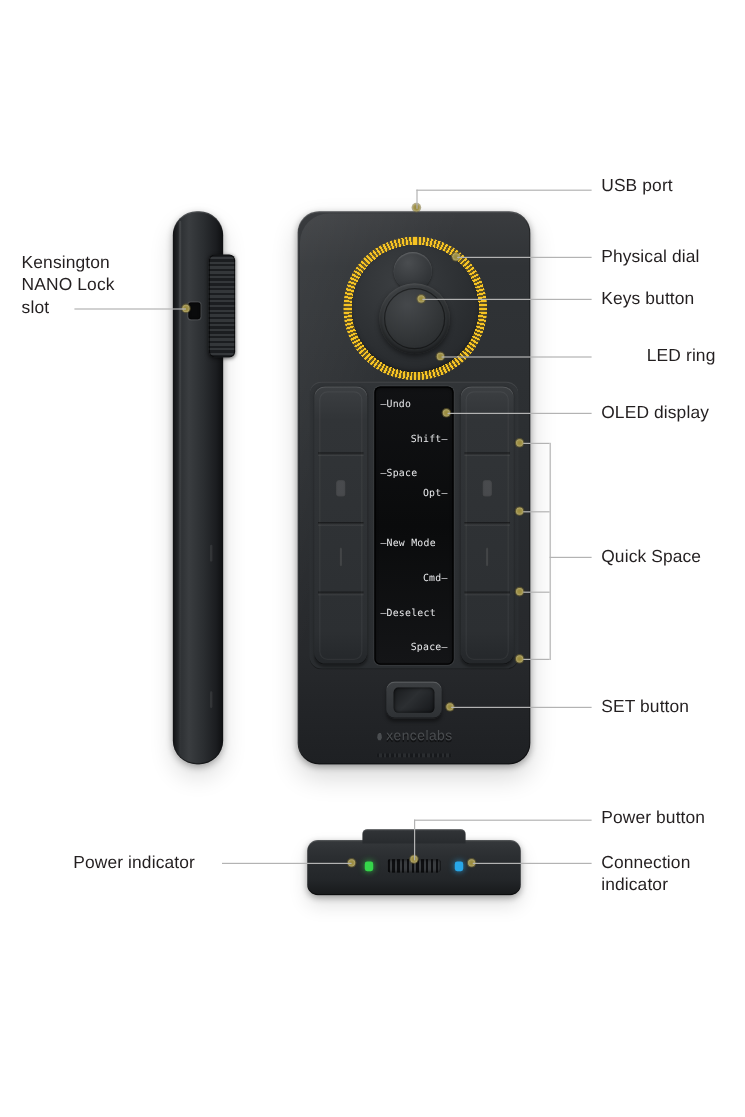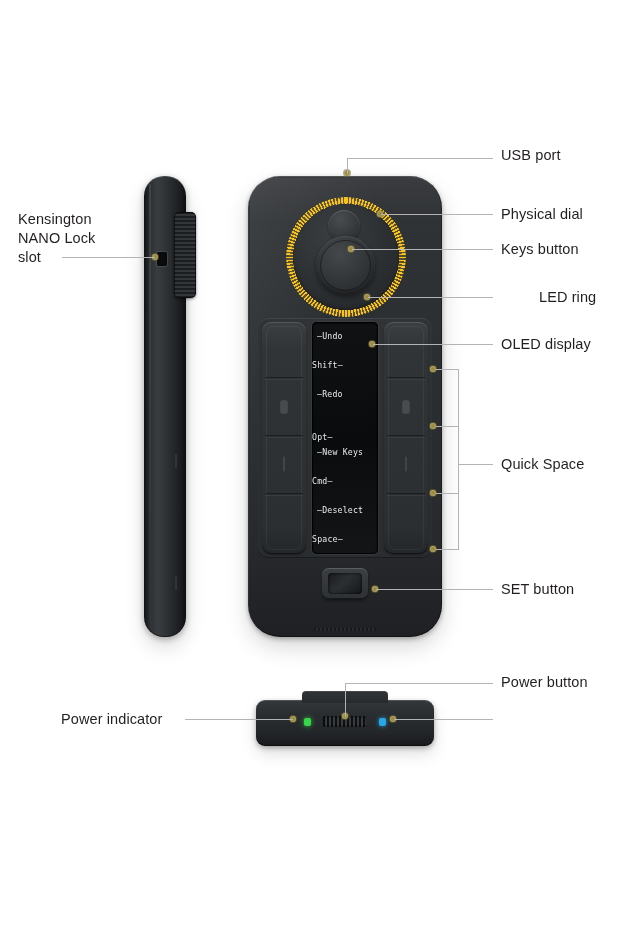--- a/index.html
+++ b/index.html
@@ -17,21 +17,21 @@
   
   .lead{position:absolute;background:#b3b3b3;height:1px;}
   .leadv{position:absolute;background:#b3b3b3;width:1px;}
   .dot{position:absolute;width:7px;height:7px;border-radius:50%;
        background:#9a8b3e;box-shadow:0 0 0 1px rgba(120,108,48,.55),
                  inset 0 0 2px rgba(255,255,255,.5);}
   .dot.sm{width:6px;height:6px;}
 
   
   .front{position:absolute;left:248px;top:176px;width:194px;height:461px;
-         border-radius:32px;
+         border-radius:18px;
          background:
            linear-gradient(180deg,#3a3c3f 0%,#303336 10%,#2b2e31 45%,#27292c 80%,#1e2023 100%);
          box-shadow:
             0 2px 5px rgba(0,0,0,.30),
             0 10px 22px rgba(0,0,0,.16),
             inset 0 1px 0 rgba(255,255,255,.13),
             inset 0 -1px 0 rgba(0,0,0,.45),
             inset 1px 0 0 rgba(255,255,255,.05),
             inset -1px 0 0 rgba(0,0,0,.35);}
   .front:before{content:"";position:absolute;inset:2px;border-radius:24px;
@@ -86,21 +86,21 @@
   
   .oled{position:absolute;left:54px;top:4px;width:66px;height:232px;border-radius:5px;
         background:linear-gradient(180deg,#111214,#0a0b0c 50%,#141517);
         box-shadow:inset 0 0 0 1px #000, inset 0 1px 3px rgba(0,0,0,.9),
                    0 0 0 1px rgba(255,255,255,.05);
         overflow:hidden;}
   .oledrow{position:absolute;left:0;right:0;height:29px;line-height:29px;
            font-family:"DejaVu Sans Mono","Liberation Mono",monospace;
            font-size:8.2px;color:#e9eaec;letter-spacing:.2px;white-space:nowrap;}
   .oledrow.l{text-align:left;padding-left:5px;}
-  .oledrow.r{padding-right:5px;}
+  .oledrow.r{text-align:right;padding-right:5px;}
 
   
   .setbtn{position:absolute;left:74px;top:392px;width:46px;height:31px;border-radius:7px;
           background:linear-gradient(180deg,#3c3f42,#2e3134);
           box-shadow:inset 0 1px 0 rgba(255,255,255,.16),
                      inset 0 -1px 0 rgba(0,0,0,.5),
                      0 2px 3px rgba(0,0,0,.4);}
   .setbtn:after{content:"";position:absolute;left:6px;top:5px;right:6px;bottom:5px;
           border-radius:4px;
           background:linear-gradient(135deg,#191b1d 0%,#2c2f32 45%,#15171a 100%);
@@ -180,39 +180,42 @@
         <div class="kdiv" style="top:55px"></div>
         <div class="kdiv" style="top:113px"></div>
         <div class="kdiv" style="top:171px"></div>
         <div class="ktick" style="left:18px;top:78px;width:8px;height:14px;"></div>
         <div class="ktick" style="left:21px;top:134px;width:2px;height:16px;"></div>
       </div>
 
       <div class="oled">
         <div class="oledrow l" style="top:0px">—Undo</div>
         <div class="oledrow r" style="top:29px">Shift—</div>
-        <div class="oledrow l" style="top:58px">—Redo</div>
-        <div class="oledrow r" style="top:101px">Opt—</div>
-        <div class="oledrow l" style="top:116px">—New Keys</div>
+        <div class="oledrow l" style="top:58px">—Space</div>
+        <div class="oledrow r" style="top:74px">Opt—</div>
+        <div class="oledrow l" style="top:116px">—New Mode</div>
         <div class="oledrow r" style="top:145px">Cmd—</div>
         <div class="oledrow l" style="top:174px">—Deselect</div>
         <div class="oledrow r" style="top:203px">Space—</div>
       </div>
 
       <div class="keycol r">
         <div class="kdiv" style="top:55px"></div>
         <div class="kdiv" style="top:113px"></div>
         <div class="kdiv" style="top:171px"></div>
         <div class="ktick" style="left:18px;top:78px;width:8px;height:14px;"></div>
         <div class="ktick" style="left:21px;top:134px;width:2px;height:16px;"></div>
       </div>
     </div>
 
     <div class="setbtn"></div>
 
+    <div class="brand">
+      <span class="drop"></span><span>xencelabs</span>
+    </div>
     <div class="grille"></div>
   </div>
 
   <div class="bottom">
     <div class="riser"></div>
     <div class="pwrgrille"></div>
     <div class="led green"></div>
     <div class="led blue"></div>
   </div>
 
@@ -268,20 +271,22 @@
   <div class="label right" style="left:501px;top:288px;margin-left:38px;">LED ring</div>
 
   <div class="label right" style="left:501px;top:335px;">OLED display</div>
 
   <div class="label right" style="left:501px;top:455px;">Quick Space</div>
 
   <div class="label right" style="left:501px;top:580px;">SET button</div>
 
   <div class="label right" style="left:501px;top:673px;text-align:center;">Power button</div>
 
+  <div class="label right" style="left:501px;top:710px;">Connection
+indicator</div>
 
   <div class="label left" style="left:61px;top:710px;">Power indicator</div>
 
   <div class="label left" style="left:18px;top:210px;">Kensington
 NANO Lock
 slot</div>
 
 </div>
 
 </body></html>

